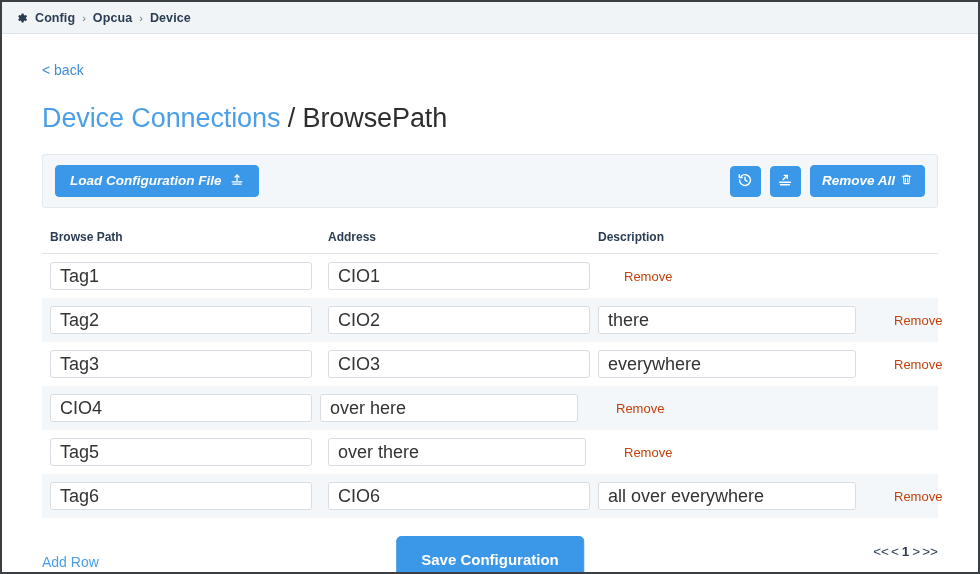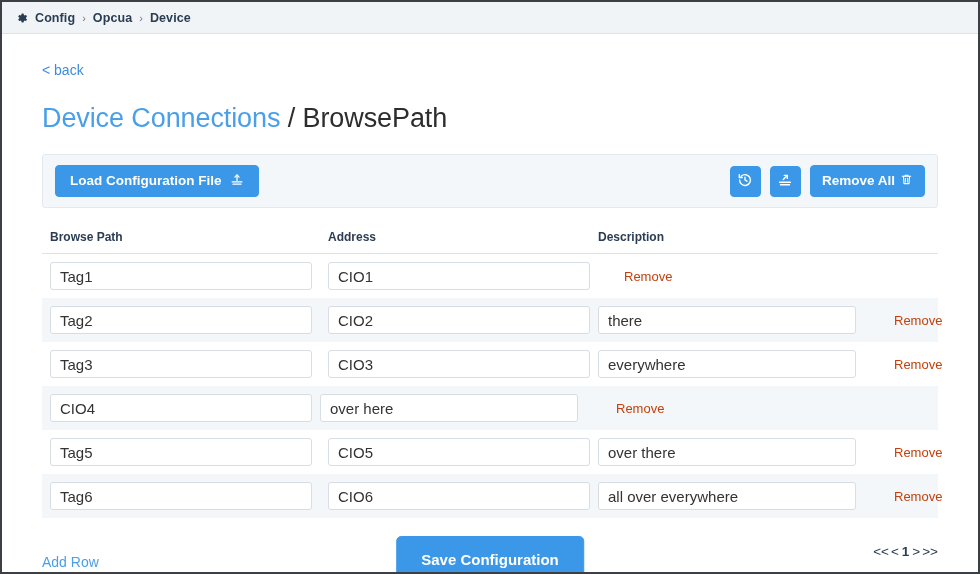--- a/index.html
+++ b/index.html
@@ -81,20 +81,21 @@
     border: 1px solid #3b97e8;
     border-radius: 4px;
     font-size: 13.5px;
     font-weight: bold;
     cursor: pointer;
     display: inline-flex;
     align-items: center;
     gap: 8px;
     font-family: "Liberation Sans", sans-serif;
     line-height: 1;
+    font-style: italic;
   }
   .btn-load { height: 32px; padding: 0 14px; }
   .btn-removeall { height: 32px; padding: 0 11px; gap: 5px; }
   .icon-btn {
     width: 31px; height: 31px;
     padding: 0;
     justify-content: center;
     gap: 0;
   }
   .toolbar-right { display: flex; align-items: center; gap: 9px; }
@@ -132,21 +133,21 @@
   .cell.col-addr { padding-left: 8px; }
   .cell.col-desc { padding-left: 8px; }
   .cell.col-act  { padding-left: 10px; }
 
   .field {
     width: 262px;
     height: 28px;
     border: 1px solid #d8dde3;
     border-radius: 3px;
     background: #ffffff;
-    font-size: 15px;
+    font-size: 18px;
     color: #333333;
     padding: 0 9px;
     font-family: "Liberation Sans", sans-serif;
     outline: none;
   }
   .field.desc { width: 258px; }
 
   .remove-link {
     color: #c2410c;
     font-size: 13px;
@@ -331,23 +332,20 @@
           </div>
         <div class="cell col-act">
             <span class="remove-link">Remove</span>
           </div>
       </div>
 
       <div class="row">
         <div class="cell col-path">
             <input class="field" value="Tag5" style="">
           </div>
-        <div class="cell col-addr">
-            <input class="field" value="CIO5" style="">
-          </div>
         <div class="cell col-desc">
             <input class="field desc" value="over there" style="">
           </div>
         <div class="cell col-act">
             <span class="remove-link">Remove</span>
           </div>
       </div>
 
       <div class="row alt">
         <div class="cell col-path">

